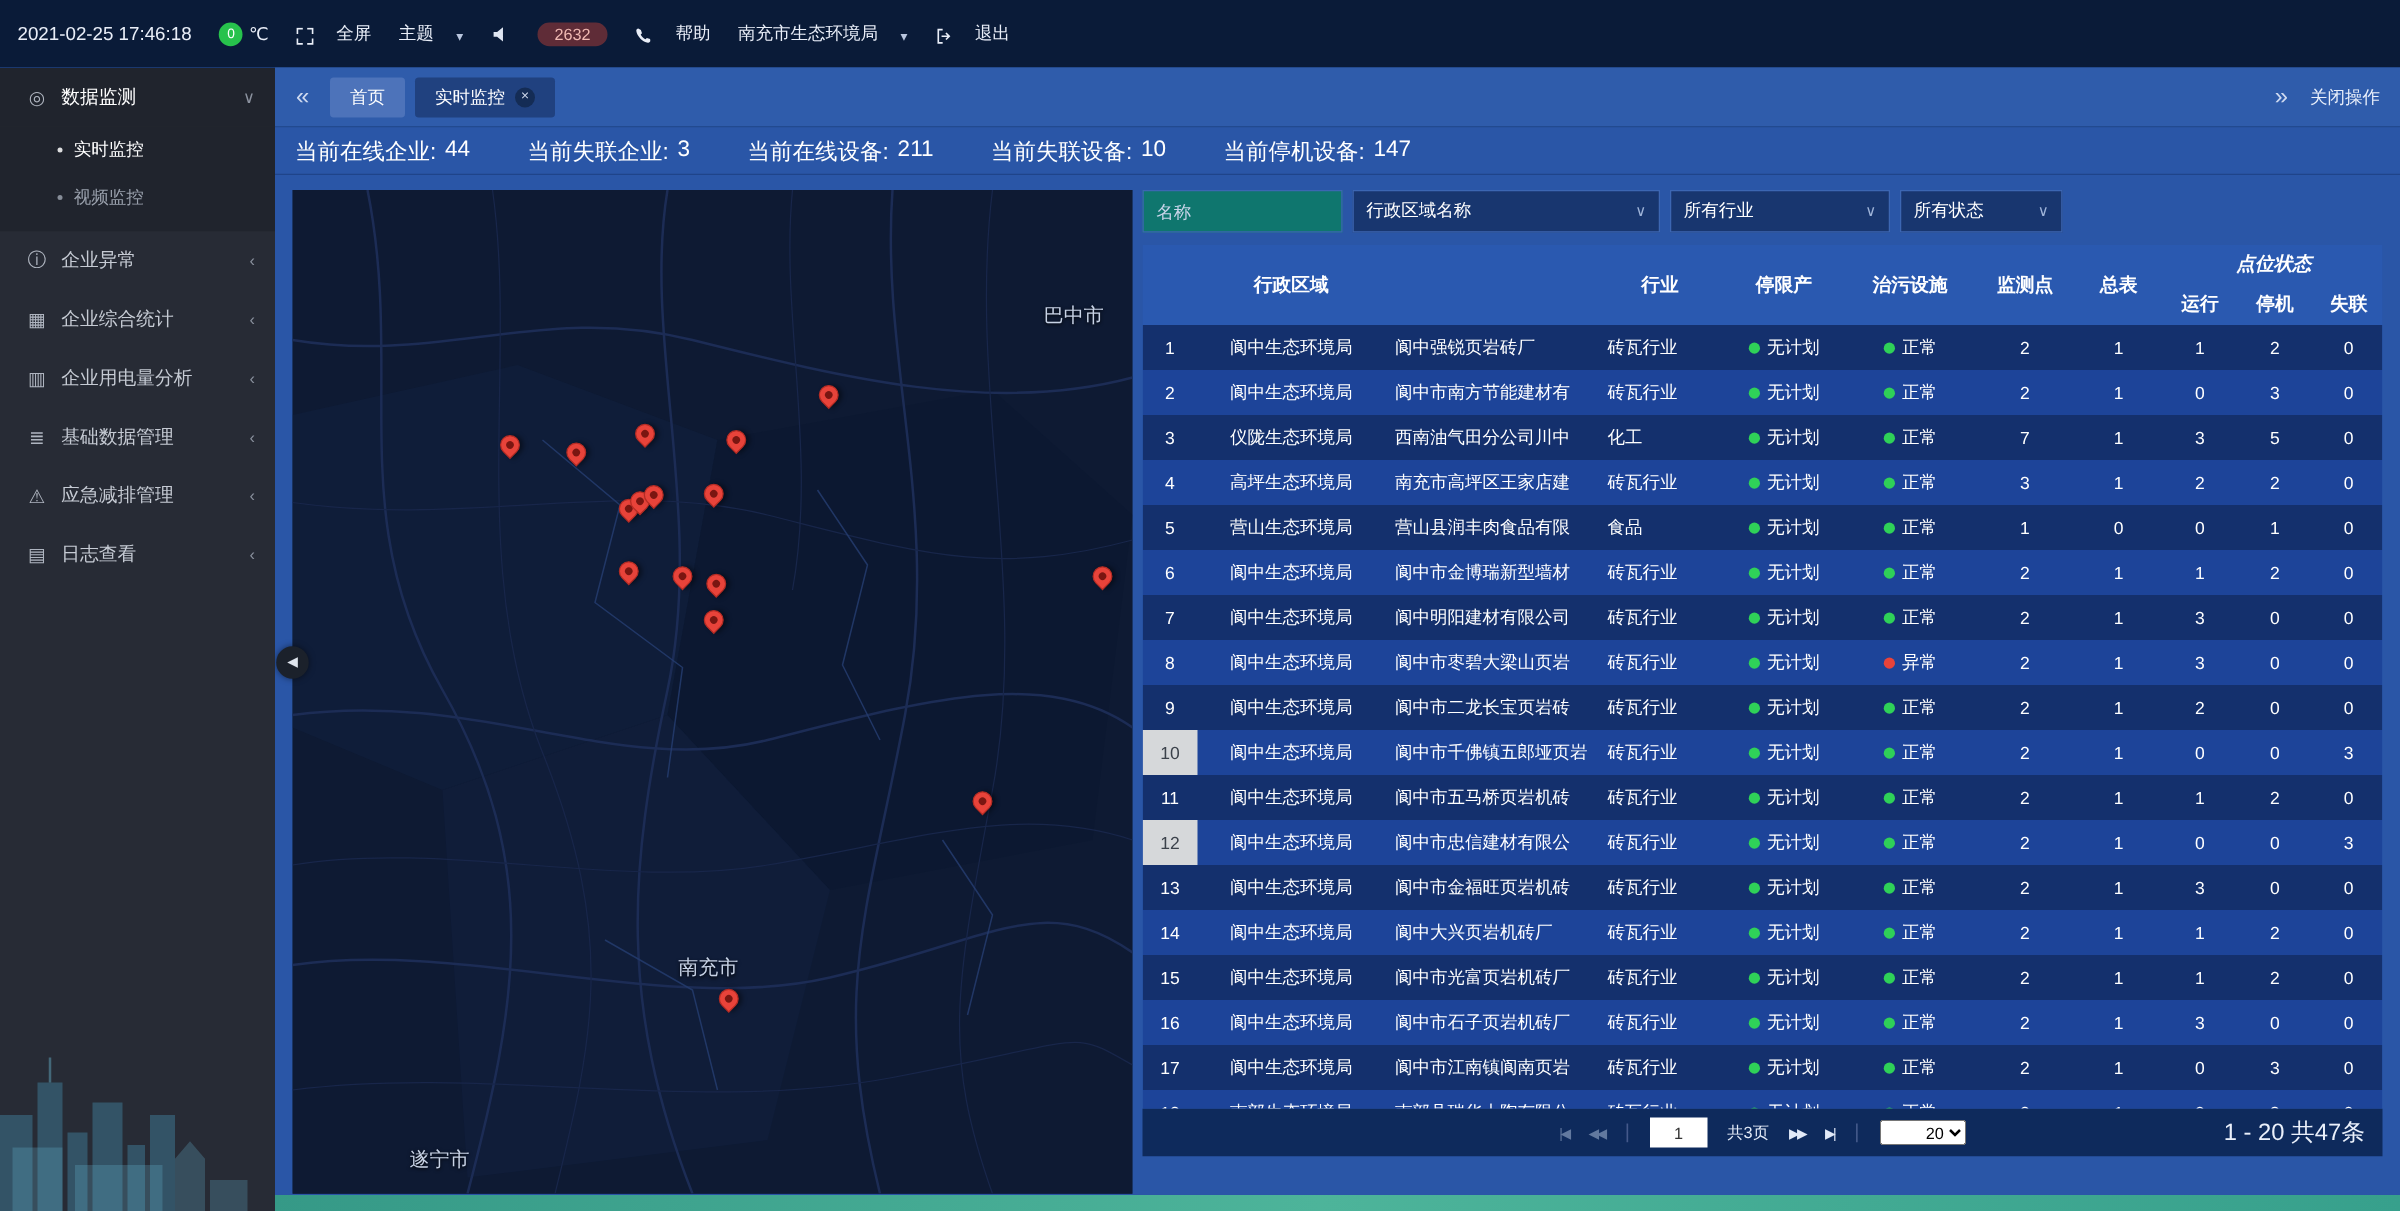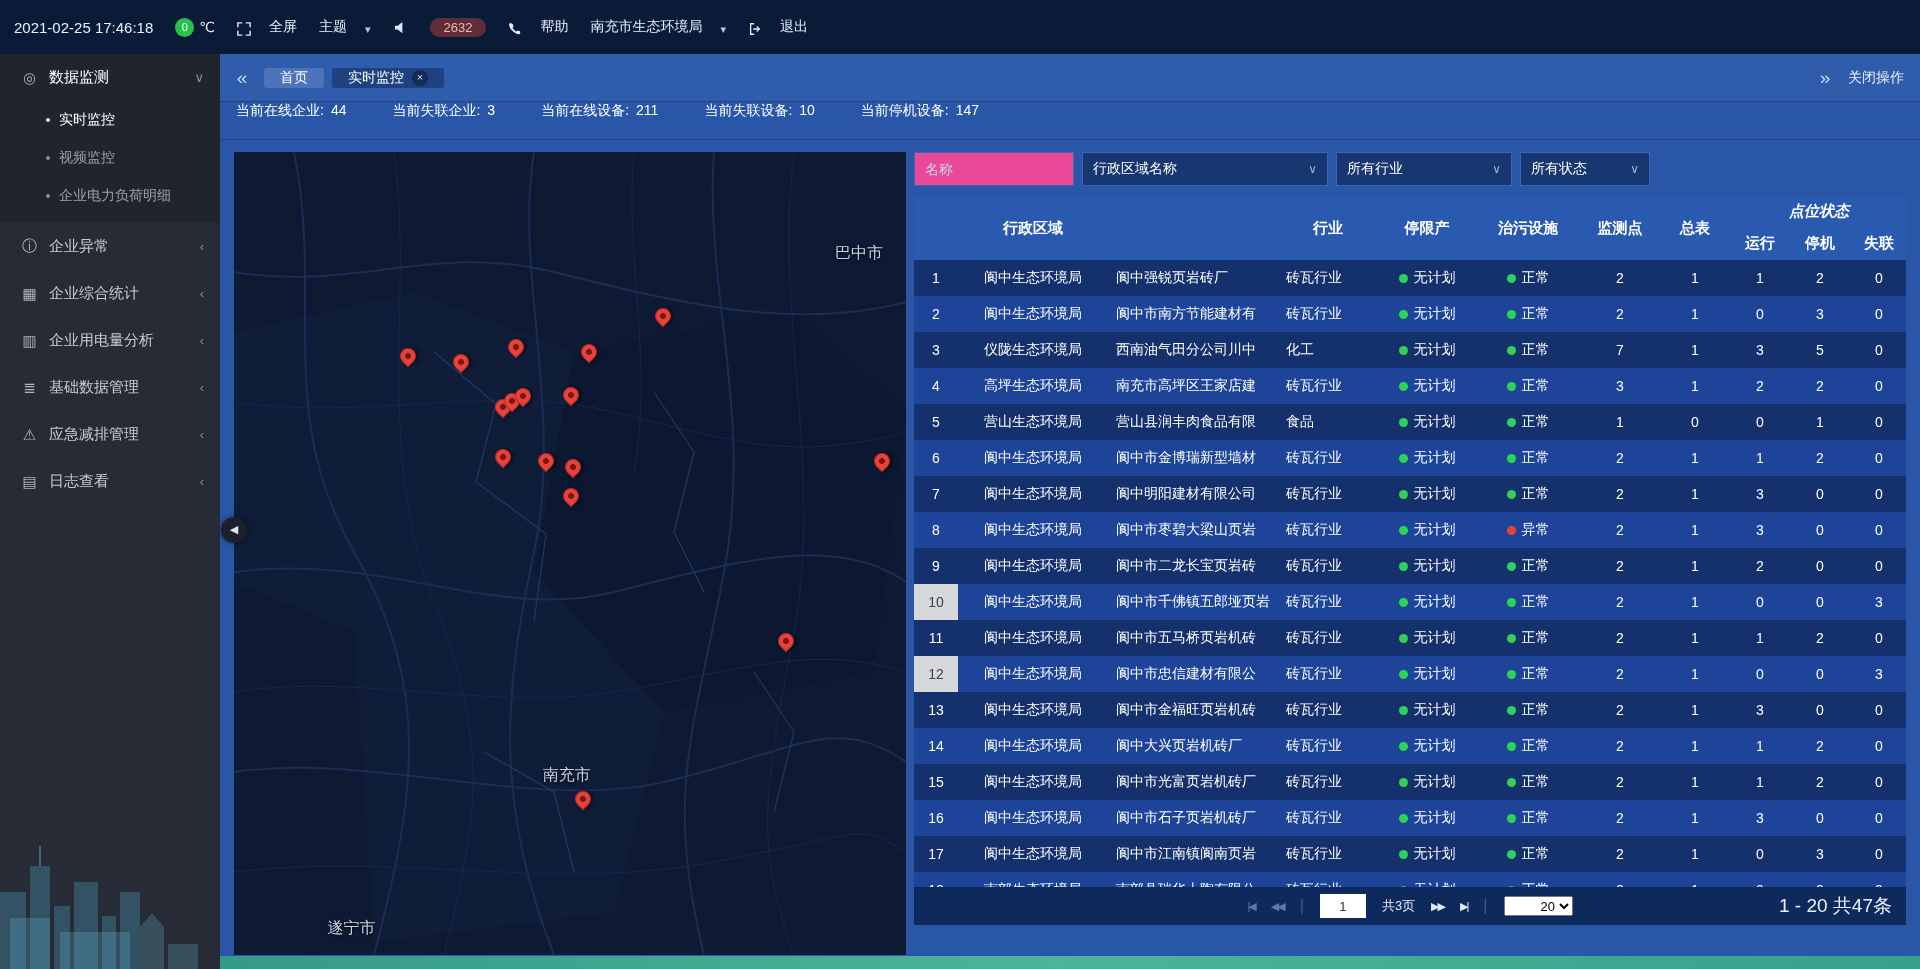--- a/index.html
+++ b/index.html
@@ -35,48 +35,48 @@
   .dot{width:4px;height:4px;border-radius:50%;background:currentColor;opacity:.85;flex-shrink:0;}
   .cityscape{position:absolute;left:0;bottom:0;width:220px;height:175px;z-index:7;}
 
   .content{flex:1;display:flex;flex-direction:column;min-width:0;}
 
   
   .tabbar{height:48px;background:#2f5cab;display:flex;align-items:center;padding-right:16px;border-bottom:1px solid #1f4488;}
   .tab-nav-btn{width:44px;height:100%;display:flex;align-items:center;justify-content:center;color:#cfdaf0;font-size:19px;cursor:pointer;}
   .tabbar-right .tab-nav-btn{width:30px;}
   #tabs{display:flex;align-items:center;gap:8px;height:100%;}
-  .tab{height:20px;display:flex;align-items:center;gap:8px;padding:0 16px;border-radius:3px;background:#4d73ba;color:#fff;font-size:14px;cursor:pointer;}
+  .tab{height:32px;display:flex;align-items:center;gap:8px;padding:0 16px;border-radius:3px;background:#4d73ba;color:#fff;font-size:14px;cursor:pointer;}
   .tab.active{background:#20417f;}
   .tab-close{width:16px;height:16px;border-radius:50%;background:#142c55;color:#cfd9ec;font-size:11px;line-height:1;
              display:flex;align-items:center;justify-content:center;cursor:pointer;}
   .tabbar-right{margin-left:auto;display:flex;align-items:center;gap:8px;color:#eaf0fb;font-size:14px;}
   .close-ops{cursor:pointer;}
 
   
-  .statsbar{height:38px;background:#2a56a7;display:flex;padding-left:16px;gap:46px;color:#fff;
-            font-size:14px;border-bottom:1px solid rgba(12,35,85,.35);}
+  .statsbar{height:38px;background:#2a56a7;display:flex;align-items:center;padding-left:16px;gap:46px;color:#fff;
+            font-size:18px;border-bottom:1px solid rgba(12,35,85,.35);}
   .stat{display:flex;gap:7px;}
 
   
   .workarea{flex:1;display:flex;padding:12px 14px 0;gap:8px;position:relative;min-height:0;}
   .map-panel{width:672px;height:803px;position:relative;flex-shrink:0;background:#0e1a33;overflow:hidden;}
   .map-bg{position:absolute;inset:0;width:100%;height:100%;}
   .map-city{position:absolute;transform:translate(-50%,-50%);color:#c8d3e6;font-size:16px;text-shadow:0 1px 3px #000;white-space:nowrap;}
   .map-pin{position:absolute;width:16px;height:16px;margin:-19px 0 0 -8px;background:#e8433a;border:1px solid #b52c24;
            border-radius:50% 50% 50% 0;transform:rotate(-45deg);box-shadow:2px 2px 4px rgba(0,0,0,.45);cursor:pointer;}
   .map-pin::after{content:'';position:absolute;left:4px;top:4px;width:6px;height:6px;border-radius:50%;background:rgba(110,18,13,.9);}
   .map-collapse{position:absolute;left:14px;top:47%;transform:translate(-50%,-50%);width:26px;height:26px;border-radius:50%;
                 background:#1b212b;color:#dfe5ee;display:flex;align-items:center;justify-content:center;font-size:11px;
                 cursor:pointer;box-shadow:0 0 5px rgba(0,0,0,.5);z-index:3;}
 
   
   .right-panel{flex:1;display:flex;flex-direction:column;height:803px;padding-bottom:30px;min-width:0;}
   .filters{display:flex;gap:8px;height:34px;margin-bottom:10px;flex-shrink:0;}
-  .f-input{width:160px;background:#ec4899;border:1px solid #3c66b2;color:#fff;padding:0 10px;font-size:14px;outline:none;}
+  .f-input{width:160px;background:#0f766e;border:1px solid #3c66b2;color:#fff;padding:0 10px;font-size:14px;outline:none;}
   .f-input::placeholder{color:#c9d5ea;}
   .f-select{display:flex;align-items:center;justify-content:space-between;padding:0 10px;background:#18366f;
             border:1px solid #3c66b2;color:#fff;font-size:14px;cursor:pointer;}
   .w-region{width:246px;}.w-industry{width:176px;}.w-status{width:130px;}
   .chev{color:#9fb4d9;font-size:12px;margin-left:10px;}
 
   .table-wrap{flex:1;display:flex;flex-direction:column;overflow:hidden;min-height:0;}
   .thead{display:grid;grid-template-columns:var(--cols);grid-template-rows:30px 34px;background:#2a59b0;color:#fff;
          font-size:15px;font-weight:bold;flex-shrink:0;}
   .th{display:flex;align-items:center;justify-content:center;white-space:nowrap;}
@@ -173,24 +173,20 @@
           </div>
           <div class="sb-sub">
             <div class="sb-sub-item active">
               <span class="dot"></span>
               <span>实时监控</span>
             </div>
             <div class="sb-sub-item">
               <span class="dot"></span>
               <span>视频监控</span>
             </div>
-            <div class="sb-sub-item">
-              <span class="dot"></span>
-              <span>企业电力负荷明细</span>
-            </div>
           </div>
           <div class="sb-head">
             <span class="sb-ico">ⓘ</span>
             <span class="sb-label">企业异常</span>
             <span class="sb-chev">‹</span>
           </div>
           <div class="sb-head">
             <span class="sb-ico">▦</span>
             <span class="sb-label">企业综合统计</span>
             <span class="sb-chev">‹</span>

